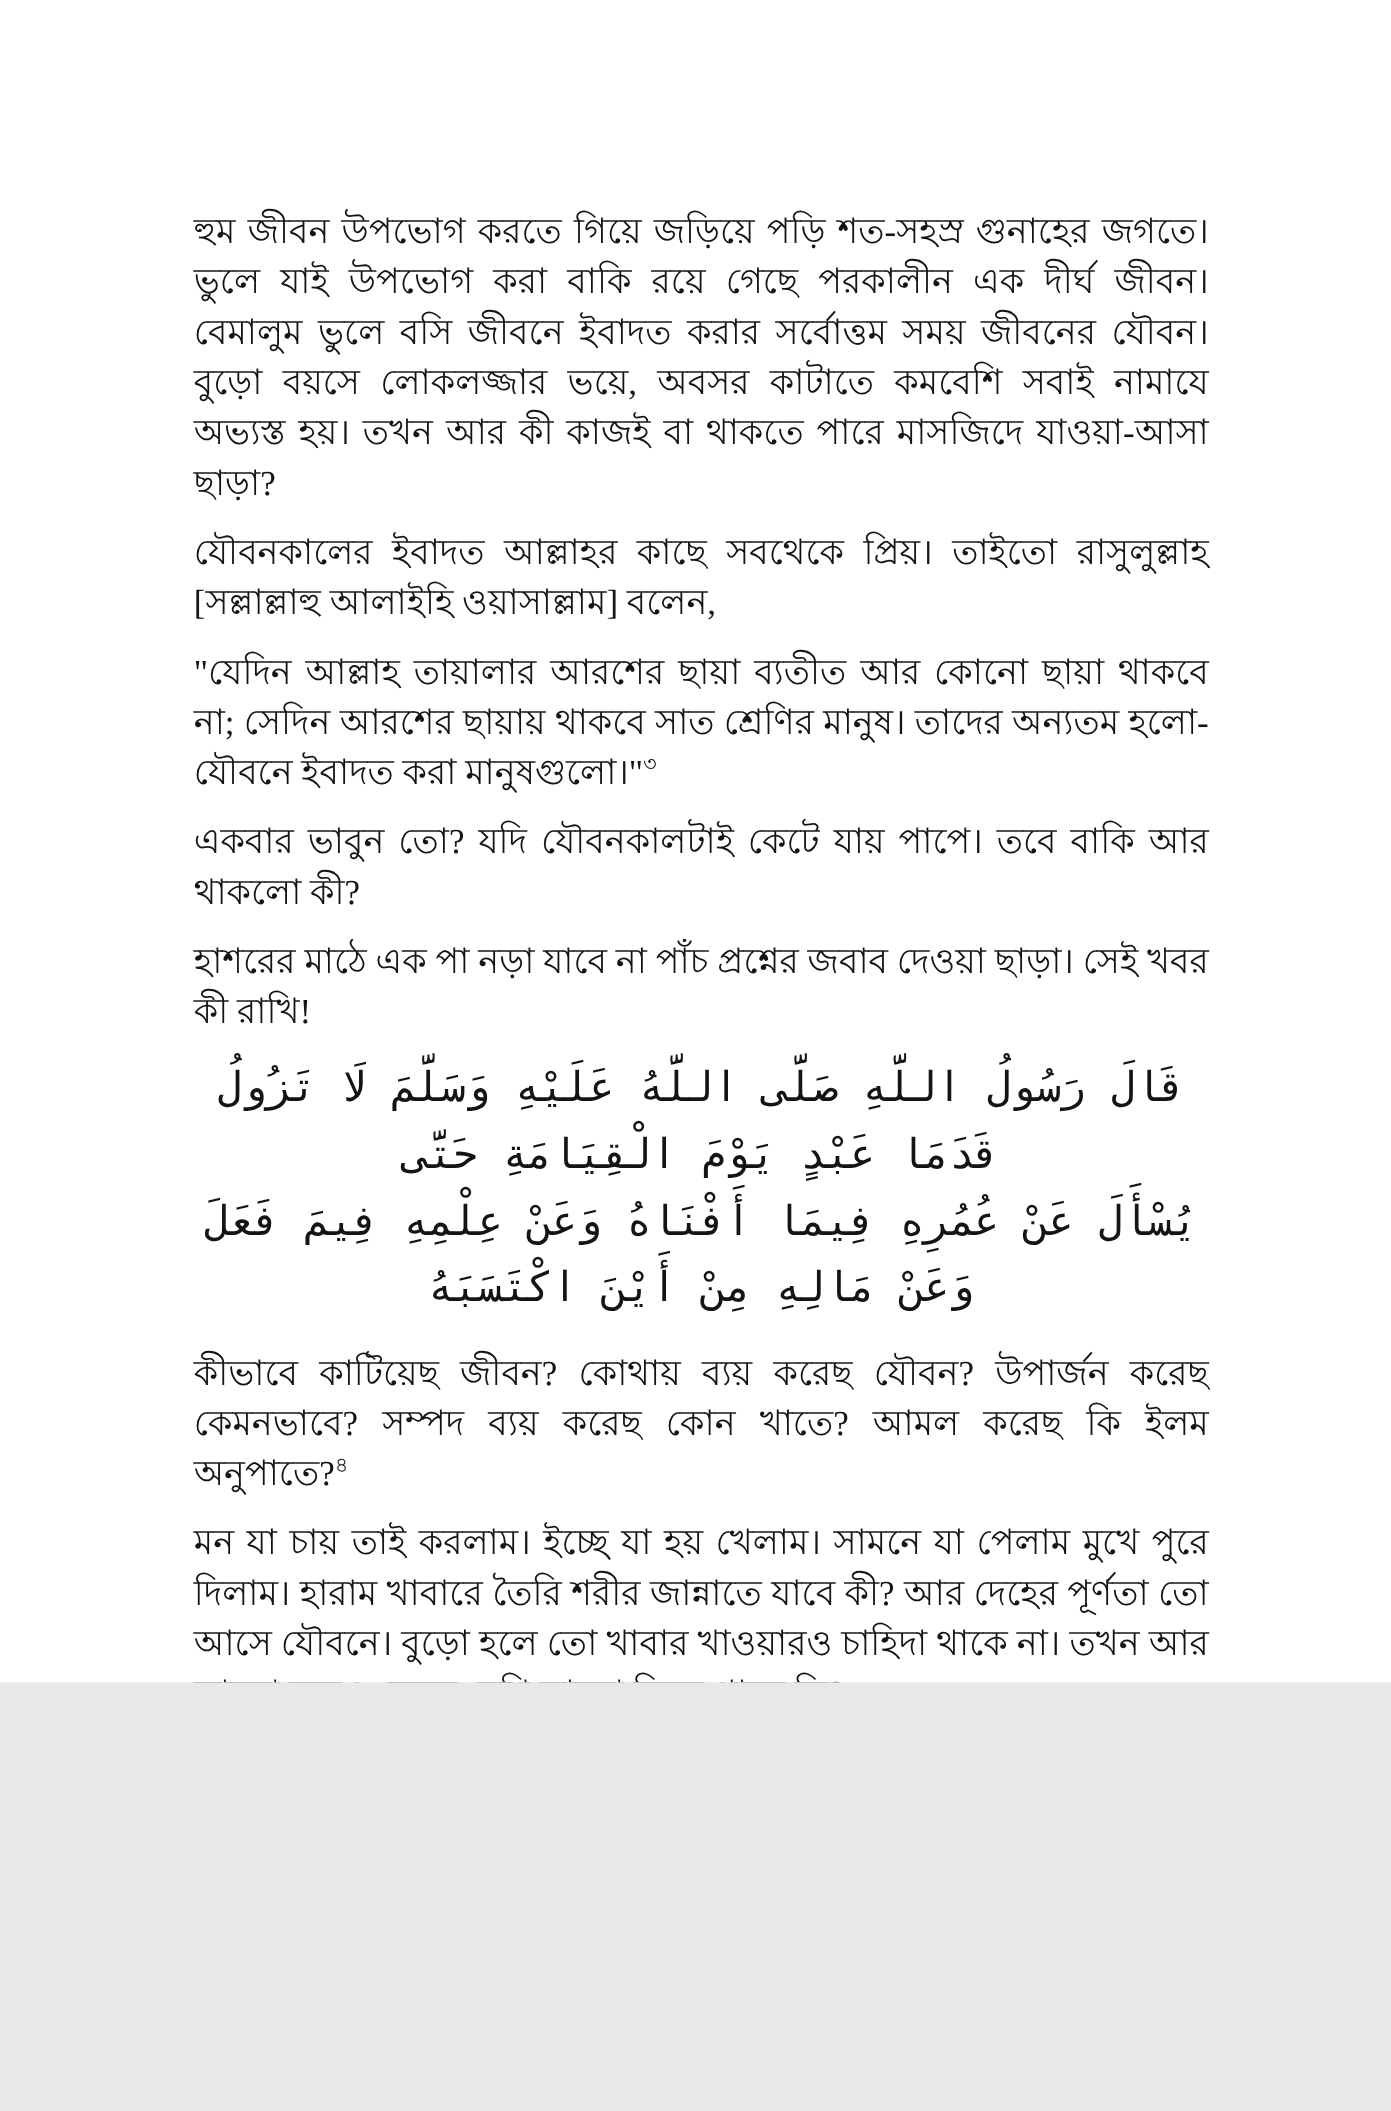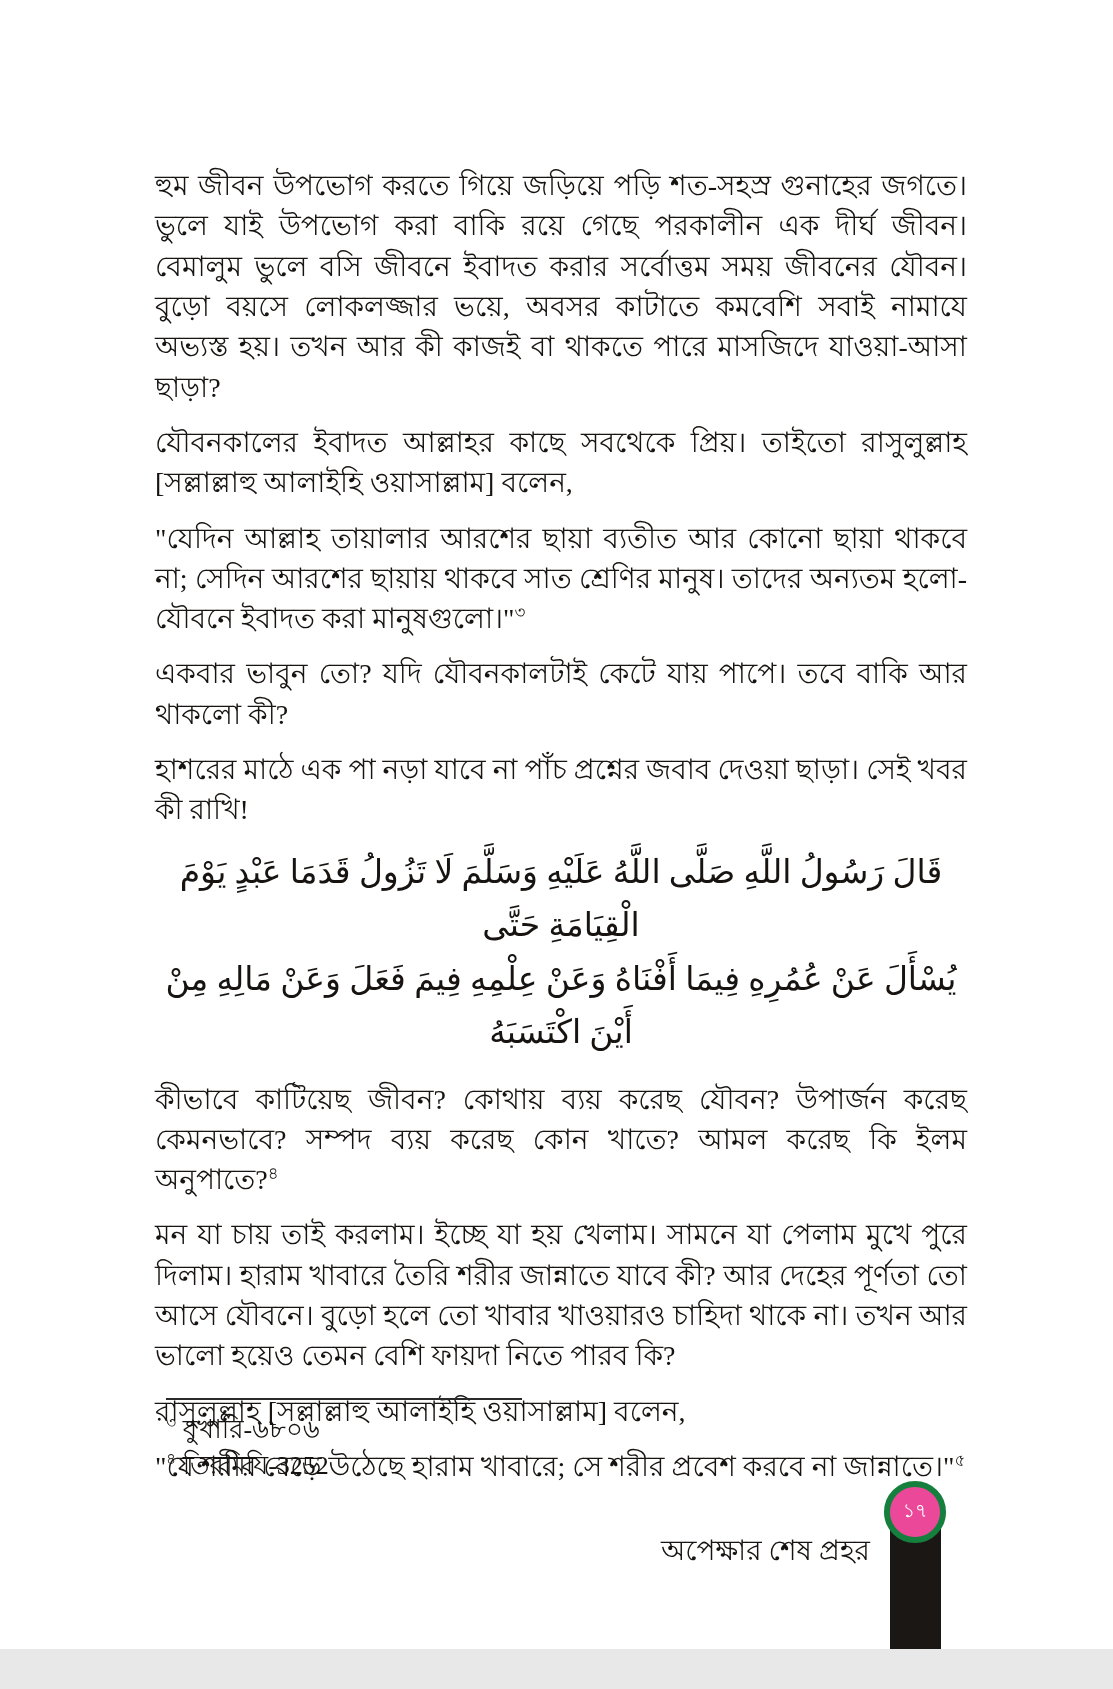--- a/index.html
+++ b/index.html
@@ -1,19 +1,19 @@
 <!DOCTYPE html>
 <html lang="bn"><head>
 <meta charset="utf-8">
 <style>
   html, body { margin: 0; padding: 0; background: #e8e8e8; }
   .page {
     position: relative;
     width: 1113px;
-    height: 1649px;
+    height: 1346px;
     background: #ffffff;
     font-family: "Liberation Serif", "DejaVu Sans", serif;
     color: #171310;
     overflow: hidden;
     margin: 0 auto;
   }
   .content {
     position: absolute;
     left: 155px;
     top: 166px;
@@ -27,21 +27,21 @@
     text-align-last: left;
   }
   .quote { text-align: justify; text-align-last: left; }
   sup.fn-mark {
     font-size: 0.6em;
     line-height: 0;
     vertical-align: super;
   }
   .arabic-block {
     direction: rtl;
-    font-family: Liberation Serif, serif;
+    font-family: Liberation Mono, monospace;
     font-size: 33px;
     line-height: 1.62;
     text-align: center;
     margin: 10px 0 20px 0;
   }
   .arabic-line { display: block; }
   .footnote-block {
     position: absolute;
     left: 166px;
     top: 1398px;

